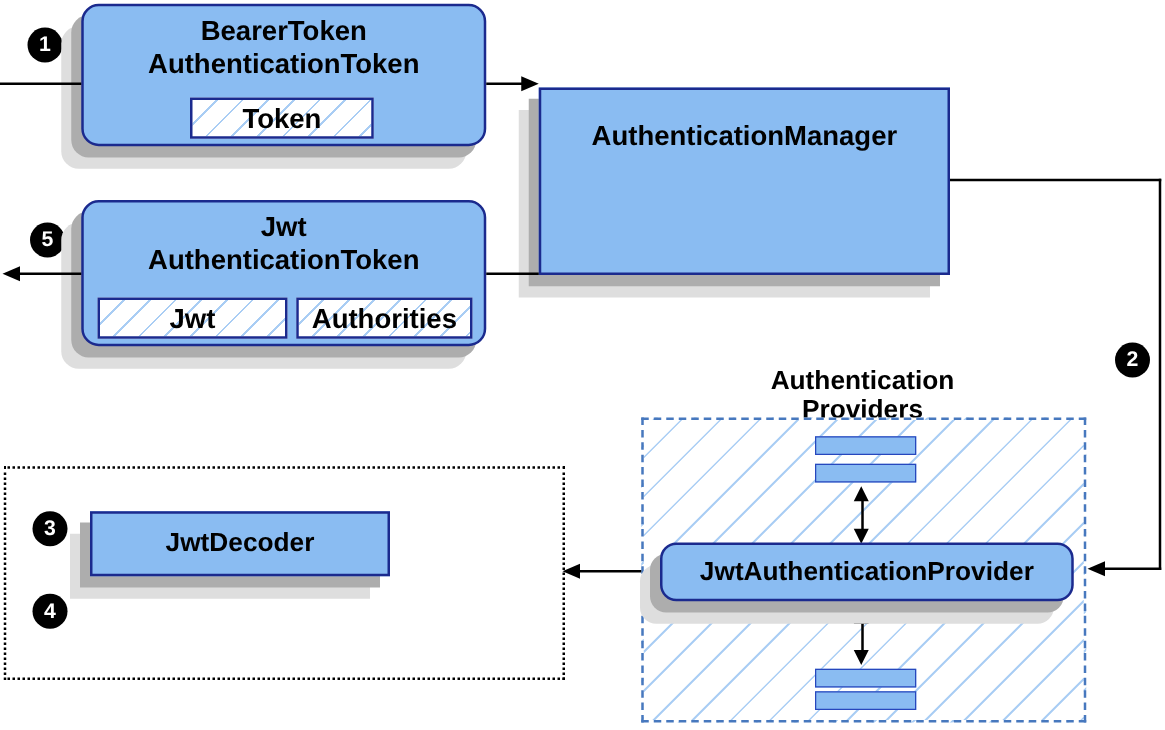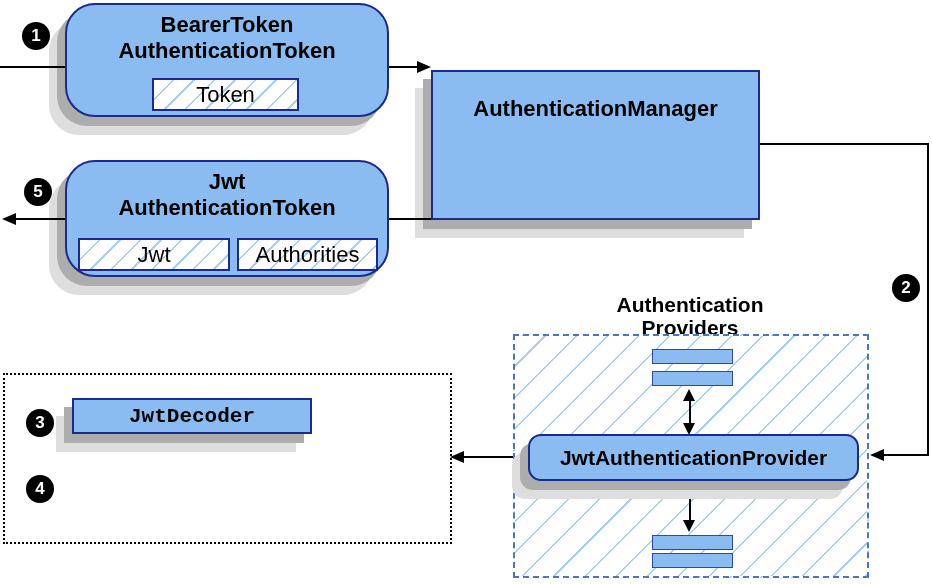--- a/index.html
+++ b/index.html
@@ -12,31 +12,31 @@
     --shadow-light:#DEDEDE;
     --line:#000000;
   }
   html,body{margin:0;padding:0;background:#fff;}
   #canvas{
     position:relative;width:932px;height:584px;background:#fff;overflow:hidden;
     font-family:"Liberation Sans",sans-serif;color:#000;
   }
   .box{position:absolute;box-sizing:border-box;background:var(--box-fill);
        border:2px solid var(--box-border);}
-  .rounded{border-radius:30px;}
+  .rounded{border-radius:14px;}
   .shadowed{box-shadow:-8px 9px 0 var(--shadow-dark),-16px 18px 0 var(--shadow-light);}
   .box-title{font-weight:bold;text-align:center;white-space:pre-line;
              font-size:22px;line-height:26px;padding-top:7px;}
   .inner{position:absolute;box-sizing:border-box;background-color:#fff;
          background-image:repeating-linear-gradient(135deg,
             rgba(0,0,0,0) 0px,rgba(0,0,0,0) 13px,
             var(--hatch-line) 13px,var(--hatch-line) 14.5px);
          border:2px solid var(--box-border);
          display:flex;align-items:center;justify-content:center;
-         font-weight:normal;font-size:22px;}
+         font-weight:bold;font-size:22px;}
   .plain-label{display:flex;align-items:center;justify-content:center;
                font-weight:bold;font-size:21px;}
   .group-title{position:absolute;font-weight:bold;font-size:21px;line-height:23px;
                text-align:center;white-space:pre-line;}
   .dashed-box{position:absolute;box-sizing:border-box;
               border:2px dashed var(--dashed-border);background-color:#fff;
               background-image:repeating-linear-gradient(135deg,
                  rgba(0,0,0,0) 0px,rgba(0,0,0,0) 20.5px,
                  var(--hatch-line) 20.5px,var(--hatch-line) 22px);}
   .dotted-box{position:absolute;box-sizing:border-box;border:2px dotted #000;}
@@ -100,21 +100,21 @@
   <div class="arr arr-down" style="left:683px;top:423px;"></div>
 
   <div class="vline" style="left:689px;top:496px;height:26px;"></div>
   <div class="arr arr-up" style="left:683px;top:487px;"></div>
   <div class="arr arr-down" style="left:683px;top:520px;"></div>
 
   <div class="box shadowed plain-label" style="left:528px;top:434px;width:331px;height:47px;border-radius:13px;">JwtAuthenticationProvider</div>
 
   <div class="dotted-box" style="left:3px;top:373px;width:449px;height:171px;"></div>
 
-  <div class="box shadowed plain-label" style="left:72px;top:398px;width:240px;height:36px;font-family:Liberation Mono, monospace;">JwtDecoder</div>
+  <div class="box shadowed plain-label" style="left:72px;top:409px;width:240px;height:52px;">JwtDecoder</div>
 
 
   <div class="hline" style="left:0;top:66px;width:65px;"></div>
 
   <div class="hline" style="left:389px;top:66px;width:29px;"></div>
   <div class="arr arr-right" style="left:417px;top:61px;"></div>
 
   <div class="hline" style="left:760px;top:143px;width:169px;"></div>
   <div class="vline" style="left:927px;top:143px;height:313px;"></div>
   <div class="hline" style="left:884px;top:454px;width:45px;"></div>

